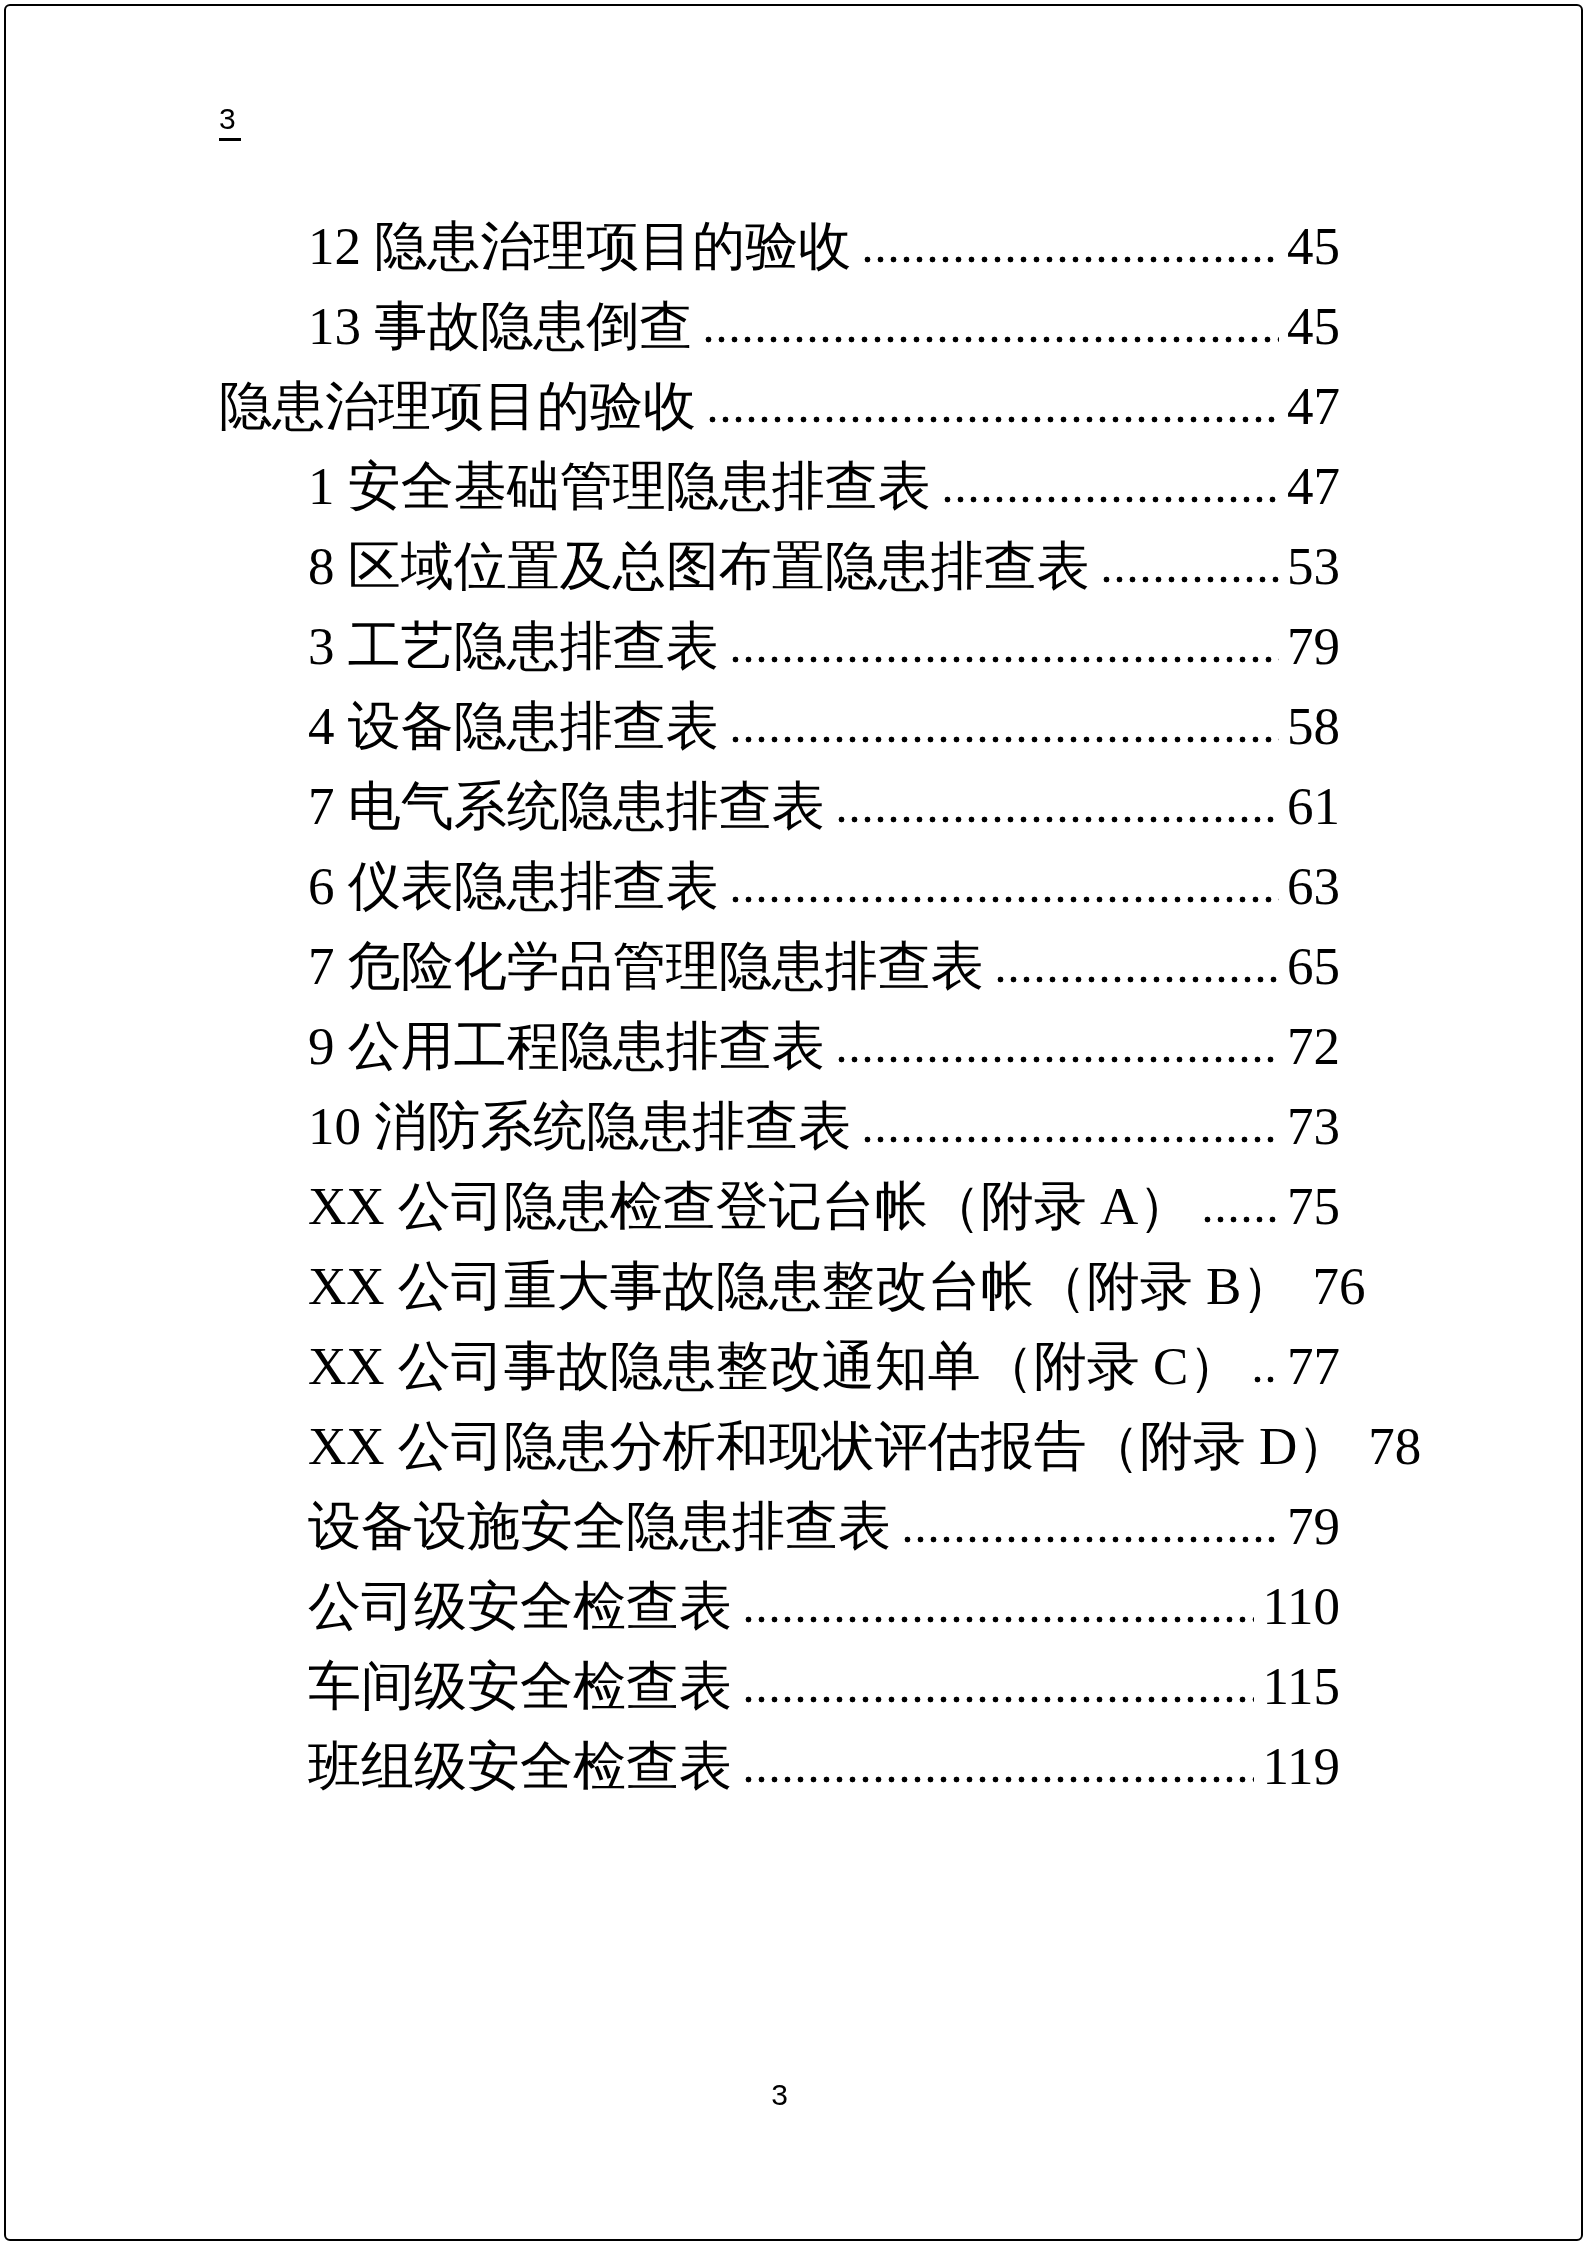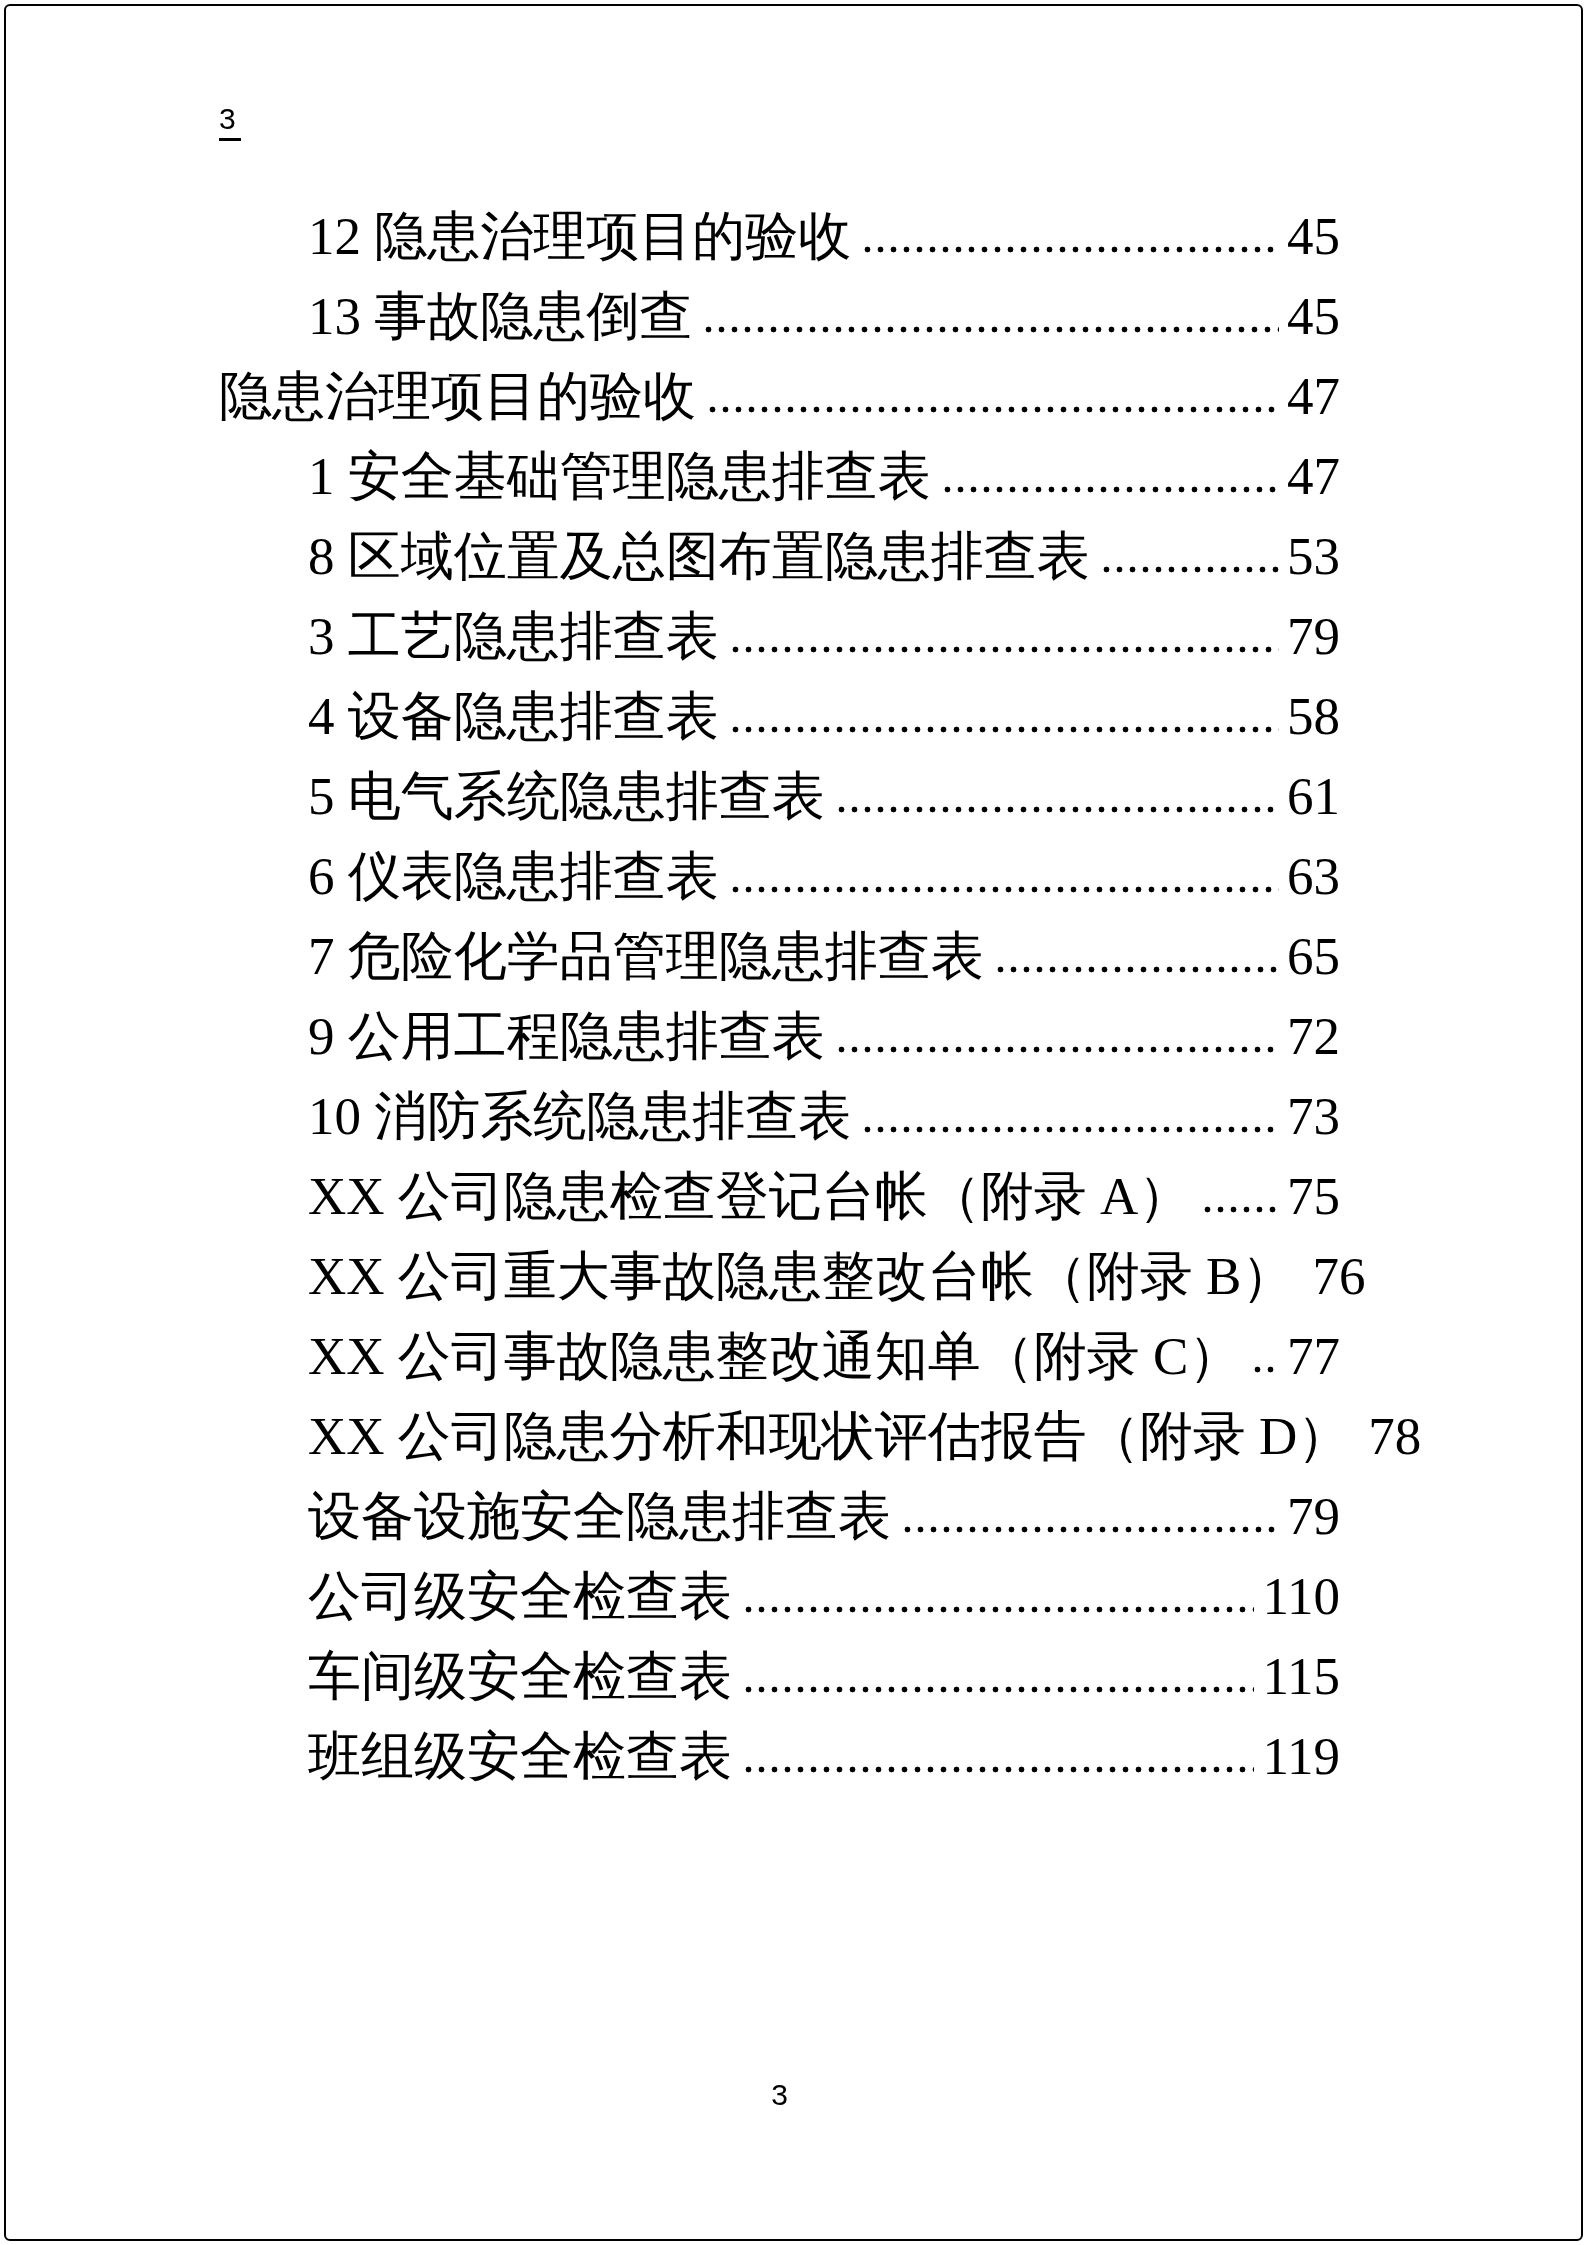--- a/index.html
+++ b/index.html
@@ -32,21 +32,21 @@
     display: inline-block;
     font-family: "Liberation Sans", sans-serif;
     font-size: 30px;
     line-height: 1.15;
     border-bottom: 3px solid #000000;
     padding: 0 5px 1px 0;
   }
   .toc {
     position: absolute;
     left: 219px;
-    top: 196px;
+    top: 206px;
     width: 1121px;
   }
   .toc-row {
     display: flex;
     align-items: baseline;
     height: 80px;
     font-size: 53px;
     line-height: 80px;
     white-space: pre;
   }
@@ -128,21 +128,21 @@
       <span class="toc-page">79</span>
     </div>
 
     <div class="toc-row level-2">
       <span class="toc-label">4 设备隐患排查表</span>
       <span class="toc-leader"></span>
       <span class="toc-page">58</span>
     </div>
 
     <div class="toc-row level-2">
-      <span class="toc-label">5 电气系统隐患排查表</span>
+      <span class="toc-label">7 电气系统隐患排查表</span>
       <span class="toc-leader"></span>
       <span class="toc-page">61</span>
     </div>
 
     <div class="toc-row level-2">
       <span class="toc-label">6 仪表隐患排查表</span>
       <span class="toc-leader"></span>
       <span class="toc-page">63</span>
     </div>
 

